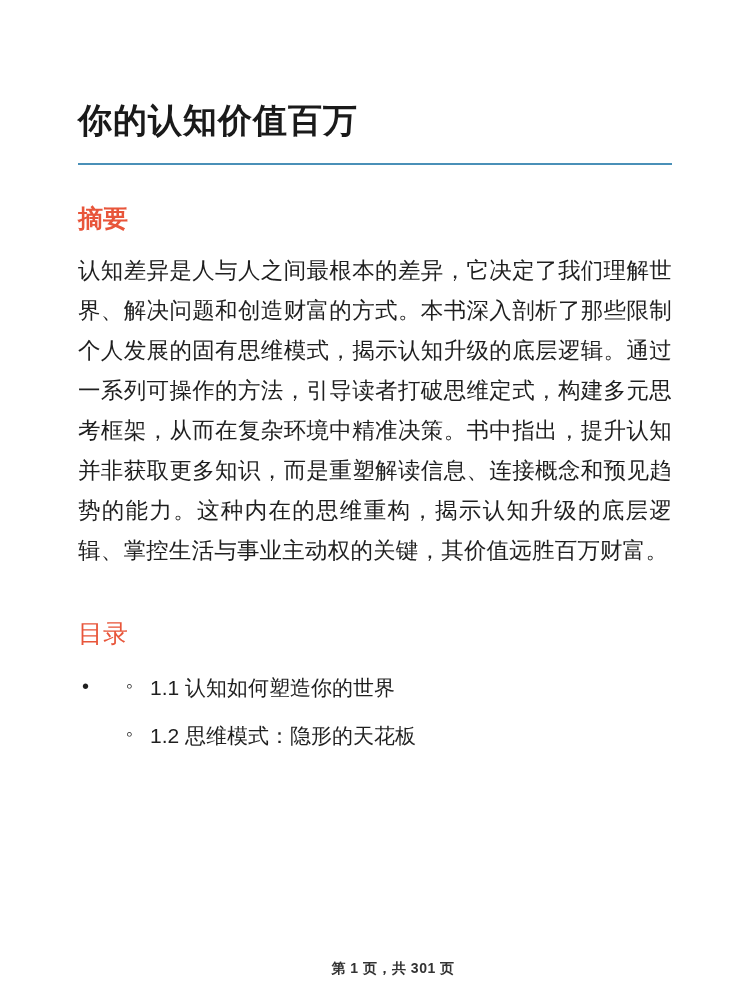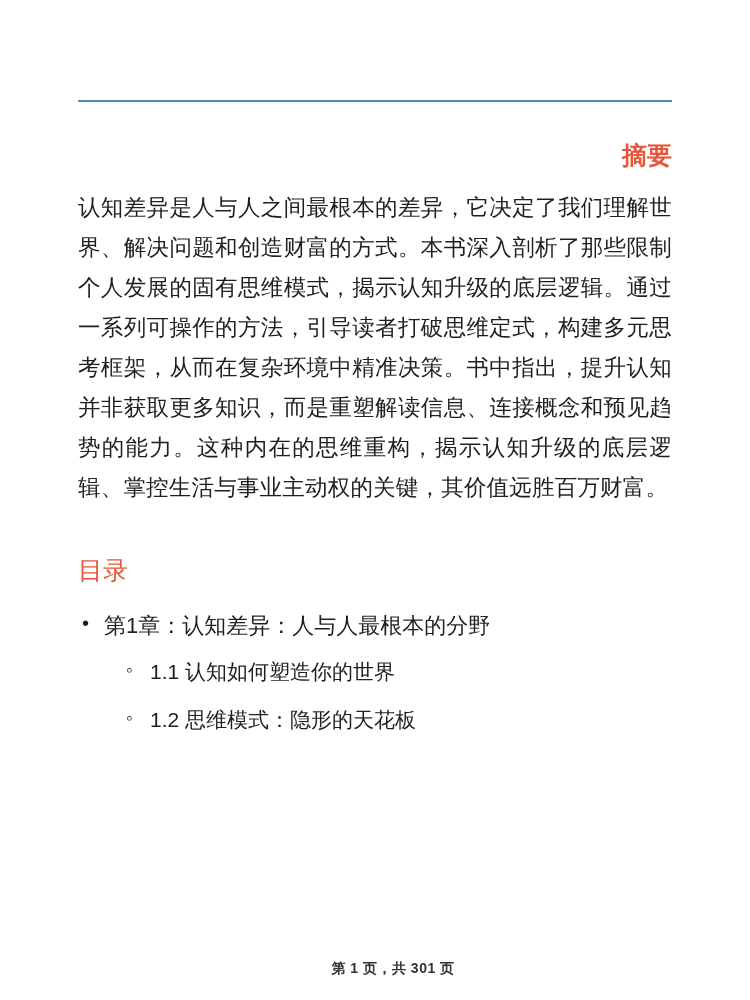--- a/index.html
+++ b/index.html
@@ -36,21 +36,20 @@
     border-top: 2px solid #4a90b8;
     margin: 0 0 38px 0;
     width: 100%;
   }
   .section-heading {
     font-size: 25px;
     font-weight: bold;
     color: #e8553a;
     margin: 0 0 18px 0;
     line-height: 1.2;
-    text-align: right;
   }
   .abstract-text {
     font-size: 22.5px;
     line-height: 1.78;
     color: #1f1f1f;
     text-align: justify;
     text-justify: inter-ideograph;
     margin: 0 0 46px 0;
     letter-spacing: 0.2px;
   }
@@ -115,30 +114,30 @@
     color: #333333;
     letter-spacing: 0.5px;
     margin-left: 36px;
   }
 </style>
 </head>
 <body>
 
 <div class="page">
 
+  <h1 class="doc-title">你的认知价值百万</h1>
   <hr class="title-rule">
 
   <h2 class="section-heading">摘要</h2>
   <p class="abstract-text">认知差异是人与人之间最根本的差异，它决定了我们理解世界、解决问题和创造财富的方式。本书深入剖析了那些限制个人发展的固有思维模式，揭示认知升级的底层逻辑。通过一系列可操作的方法，引导读者打破思维定式，构建多元思考框架，从而在复杂环境中精准决策。书中指出，提升认知并非获取更多知识，而是重塑解读信息、连接概念和预见趋势的能力。这种内在的思维重构，揭示认知升级的底层逻辑、掌控生活与事业主动权的关键，其价值远胜百万财富。</p>
 
   <h2 class="toc-heading">目录</h2>
 
   <ul class="toc-level1">
     <li class="chapter">
-      <span class="chapter-label">第1章：认知差异：人与人最根本的分野</span>
       <ul class="toc-level2">
         <li class="section">
           <span>1.1 认知如何塑造你的世界</span>
         </li>
         <li class="section">
           <span>1.2 思维模式：隐形的天花板</span>
         </li>
       </ul>
     </li>
   </ul>

